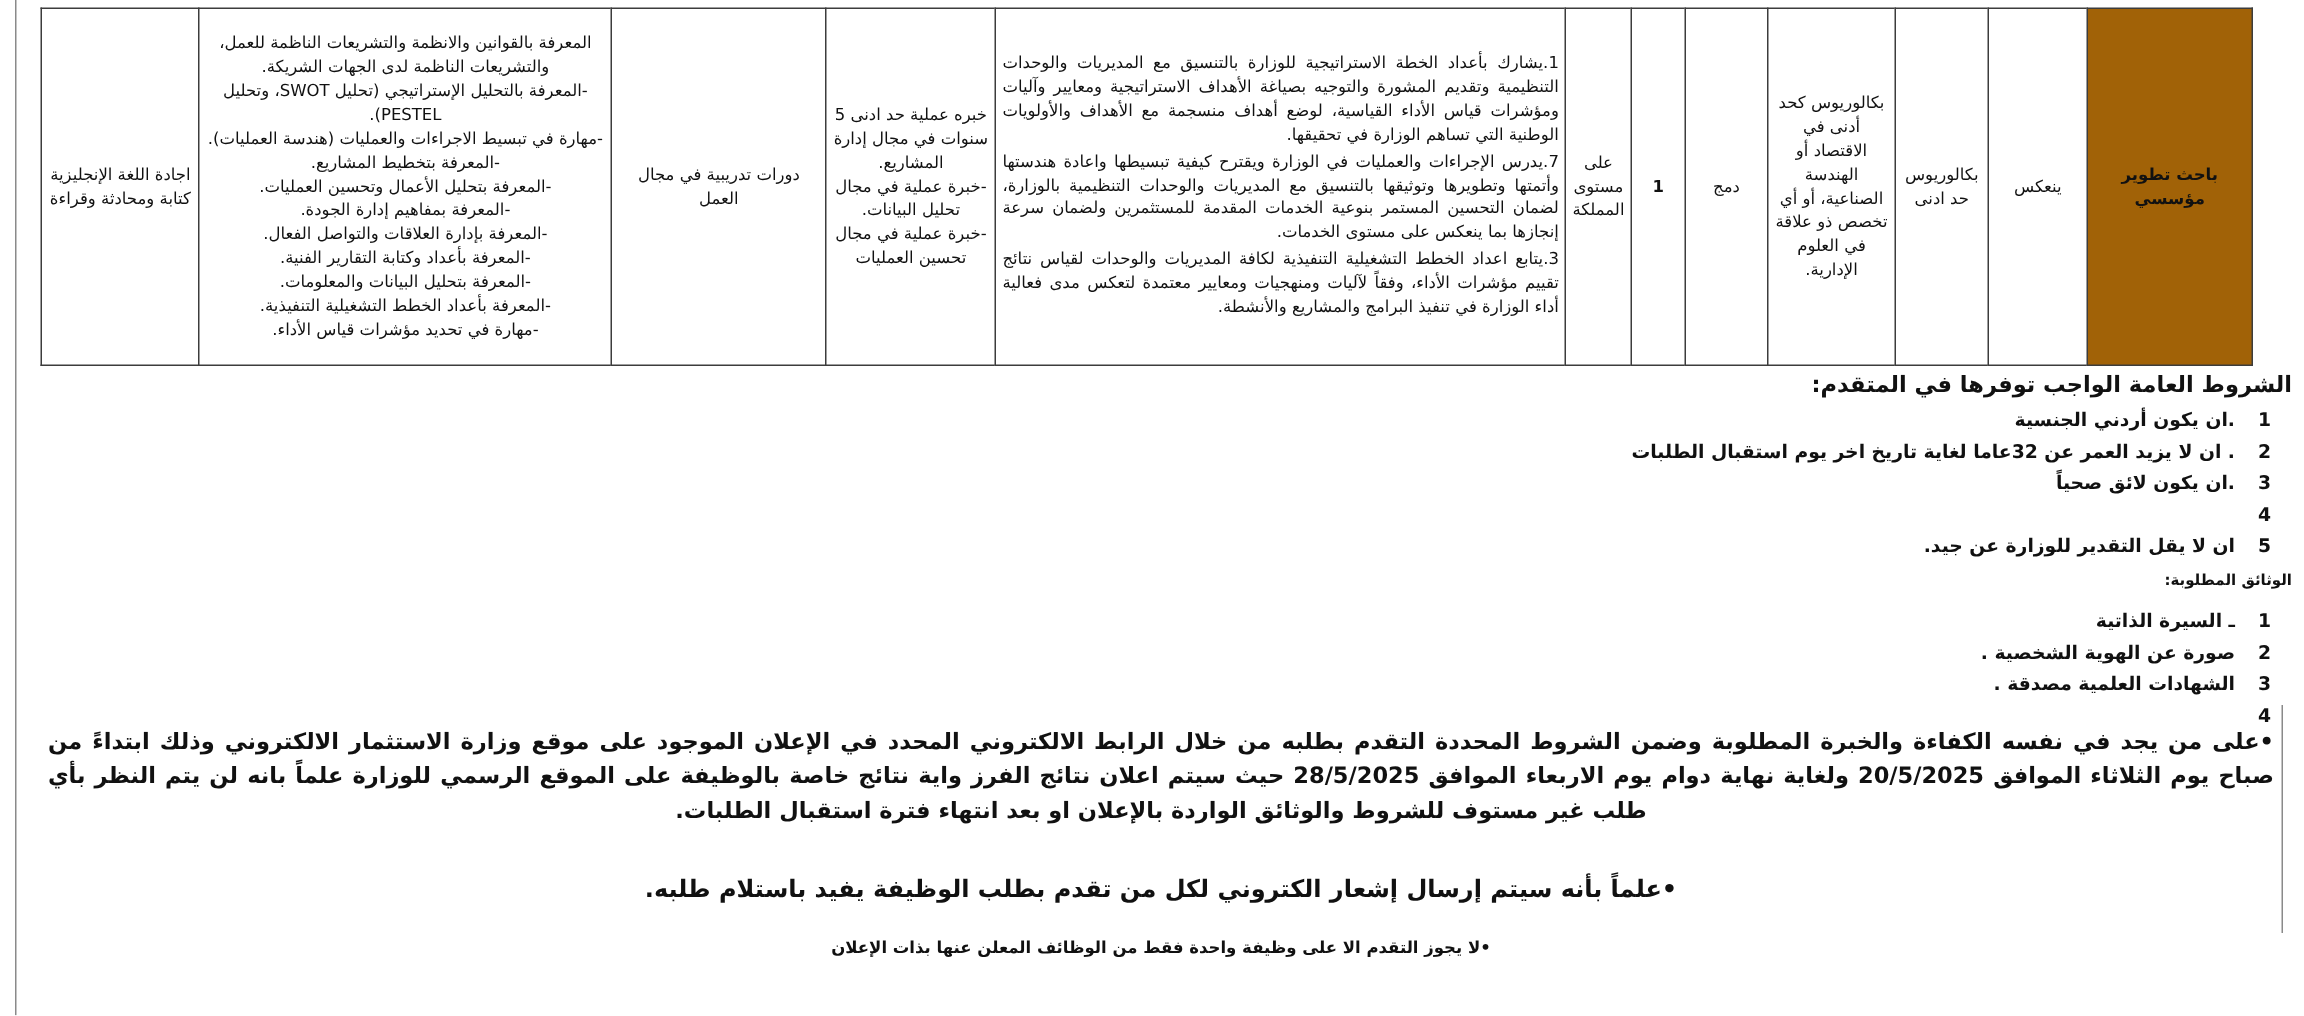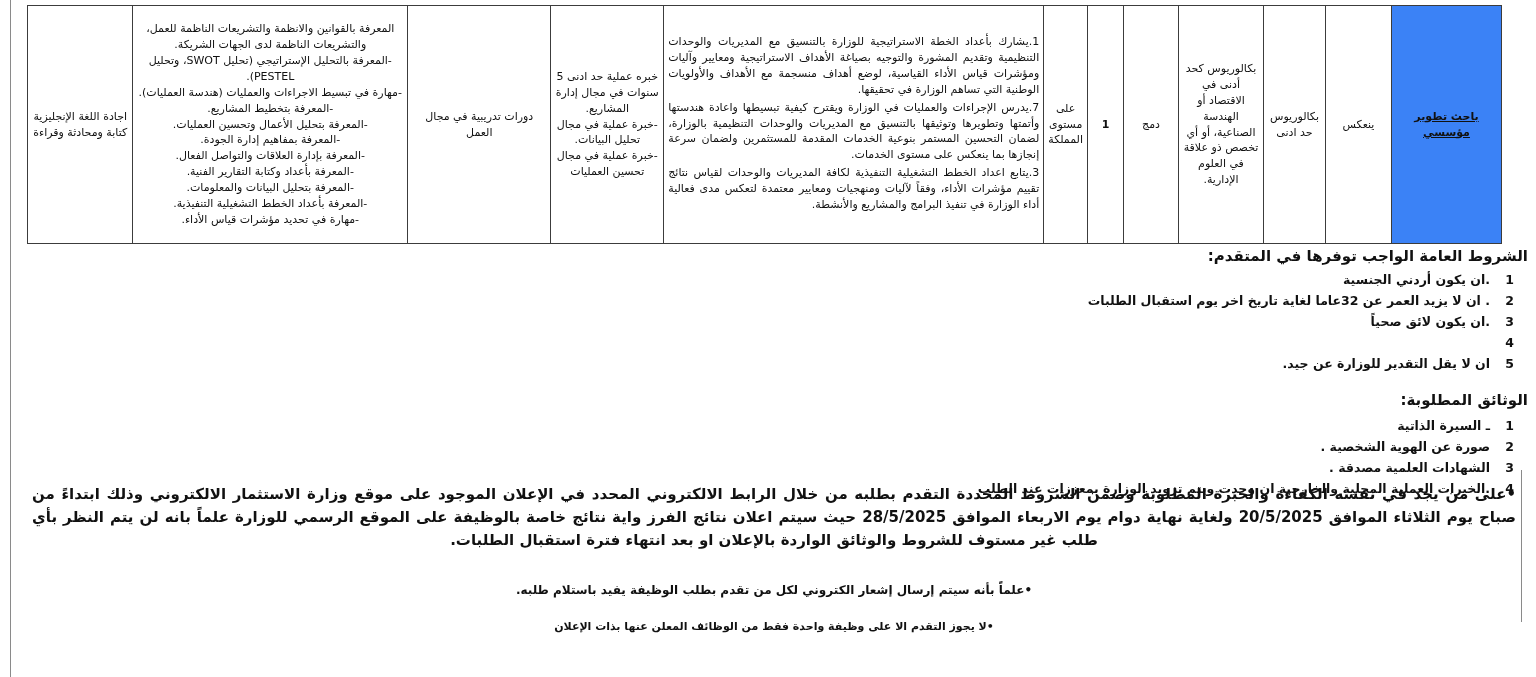--- a/index.html
+++ b/index.html
@@ -8,40 +8,40 @@
 
   
   .vline-left  { position:absolute; left:10px; top:0; width:1px; height:677px; background:#8a8a8a; }
   .vline-right { position:absolute; left:1521px; top:470px; width:1px; height:152px; background:#8a8a8a; }
 
   
   table.job-table { border-collapse:collapse; position:absolute; top:5px; right:34px; table-layout:fixed; background:#fff; }
   table.job-table td { border:1px solid #3c3c3c; vertical-align:middle; text-align:center;
                        font-size:11px; line-height:1.45; padding:2px 4px; word-wrap:break-word; }
   tr.job-row { height:238px; }
-  td.c-title { background:#3b82f6; font-weight:bold; font-size:16px; line-height:1.7;text-decoration:underline; }
+  td.c-title { background:#a16207; font-weight:bold; font-size:16px; line-height:1.7; }
   td.c-type  { font-size:12px; }
   td.c-qualmin { font-size:11px; }
   td.c-count { font-size:13px; font-weight:bold; }
   td.c-duties { text-align:right; padding:4px 7px; }
   td.c-duties .li { text-align:justify; text-align-last:right; margin:0 0 2px 0; }
   td.c-exp .li, td.c-know .li { margin:0; }
 
   
   .lists-section { position:absolute; top:246px; right:8px; width:1200px; }
   .sec-heading { font-weight:bold; font-size:15px; line-height:20px; margin:0 0 3px 0; }
-  .sec-heading.docs { font-size:15px; line-height:24px; margin-top:14px;text-align:right; }
+  .sec-heading.docs { font-size:10px; line-height:24px; margin-top:2px;text-align:right; }
   .num-item { display:flex; gap:11px; padding-right:14px; font-weight:bold; font-size:12.5px; line-height:21px; }
   .num-item .num { min-width:13px; text-align:right; }
 
   
   .notes { position:absolute; top:483px; left:32px; right:20px; }
   .note { font-weight:bold; margin:0; }
   .note-main { font-size:15px; line-height:23px; text-align:justify; text-align-last:center; }
-  .note-2 { margin-top:31px; font-size:12px; text-align:center; }
+  .note-2 { margin-top:31px; font-size:16px; text-align:center; }
   .note-3 { margin-top:23px; font-size:11px; text-align:center; }
 </style>
 </head>
 <body>
 
 <div class="page">
 
   <div class="vline-left"></div>
   <div class="vline-right"></div>
 
@@ -145,21 +145,20 @@
           <span class="itxt">صورة عن الهوية الشخصية .</span>
         </div>
 
         <div class="num-item">
           <span class="num">3</span>
           <span class="itxt">الشهادات العلمية مصدقة .</span>
         </div>
 
         <div class="num-item">
           <span class="num">4</span>
-          <span class="itxt">.الخبرات العملية المحلية والخارجية ان وجدت ويتم تزويد الوزارة بمعززات عند الطلب</span>
         </div>
       </div>
   </div>
 
   <div class="notes">
     <p class="note note-main">•على من يجد في نفسه الكفاءة والخبرة المطلوبة وضمن الشروط المحددة التقدم بطلبه من خلال الرابط الالكتروني المحدد في الإعلان الموجود على موقع وزارة الاستثمار الالكتروني وذلك ابتداءً من صباح يوم الثلاثاء الموافق 20/5/2025 ولغاية نهاية دوام يوم الاربعاء الموافق 28/5/2025 حيث سيتم اعلان نتائج الفرز واية نتائج خاصة بالوظيفة على الموقع الرسمي للوزارة علماً بانه لن يتم النظر بأي طلب غير مستوف للشروط والوثائق الواردة بالإعلان او بعد انتهاء فترة استقبال الطلبات.</p>
     <p class="note note-2">•علماً بأنه سيتم إرسال إشعار الكتروني لكل من تقدم بطلب الوظيفة يفيد باستلام طلبه.</p>
     <p class="note note-3">•لا يجوز التقدم الا على وظيفة واحدة فقط من الوظائف المعلن عنها بذات الإعلان</p>
   </div>
 

